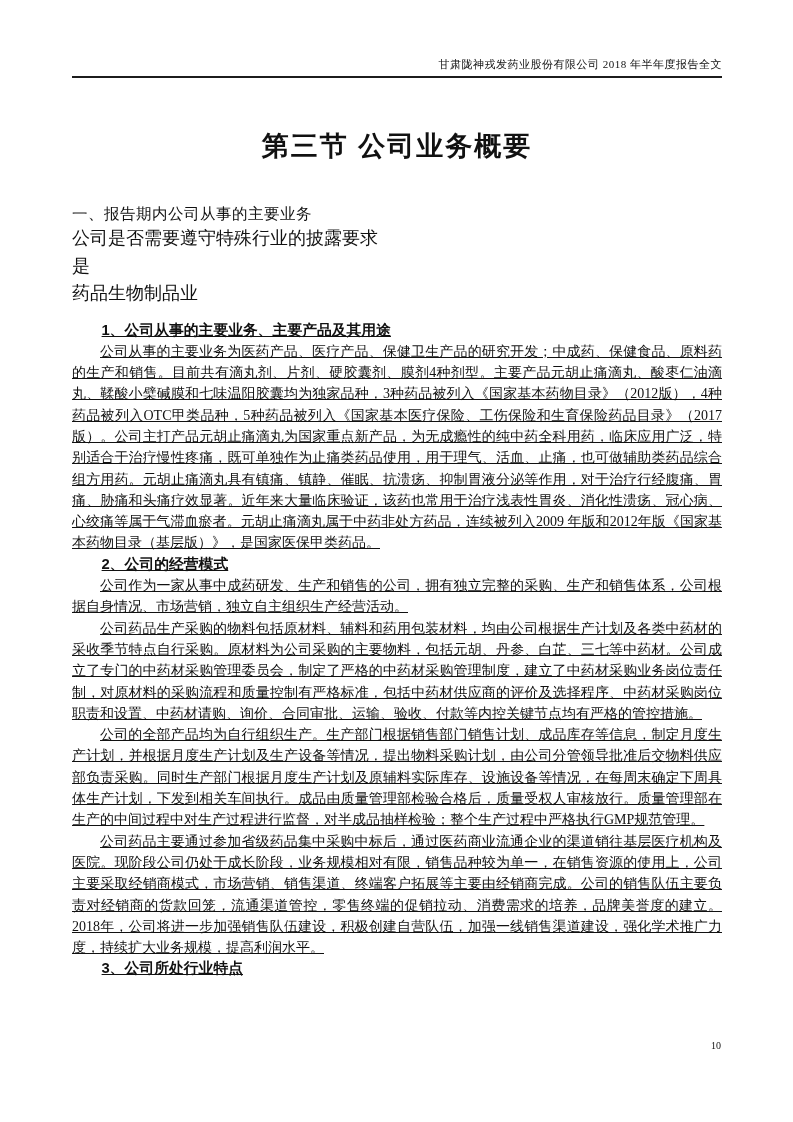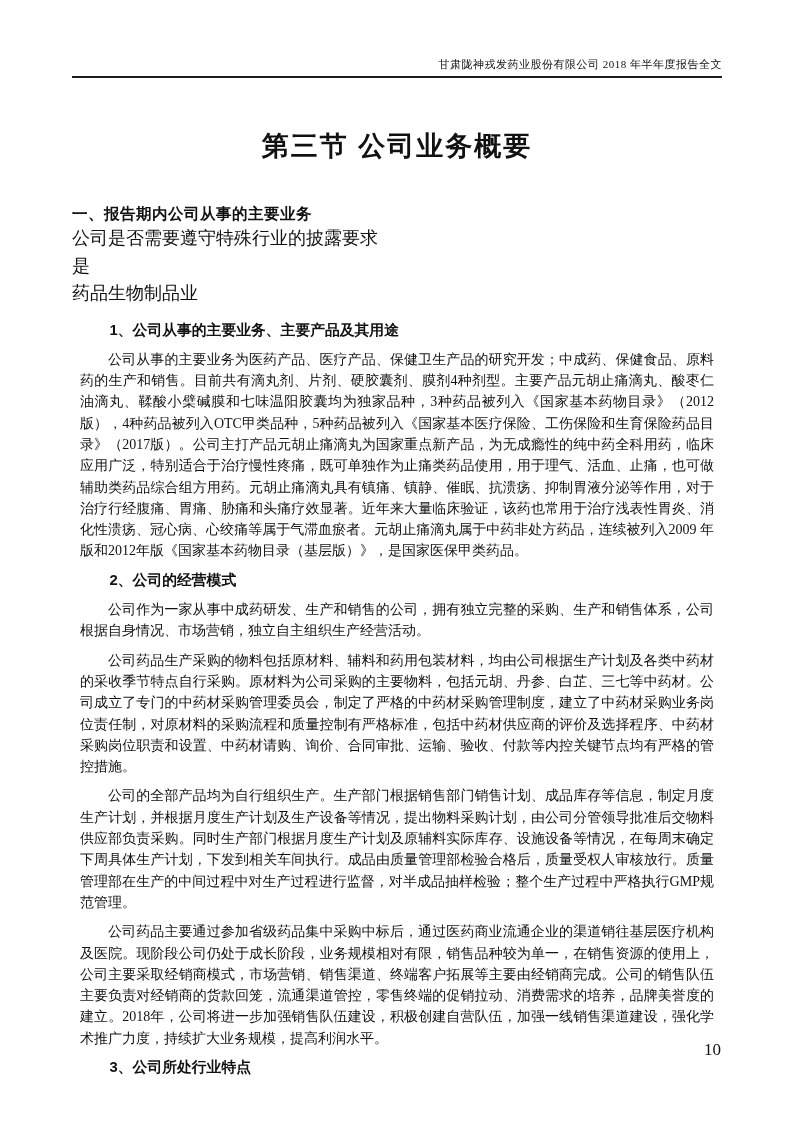--- a/index.html
+++ b/index.html
@@ -36,51 +36,52 @@
     margin: 50px 0 0 0;
     text-align: center;
     font-size: 27px;
     font-weight: bold;
     letter-spacing: 2px;
     font-family: "Liberation Sans", "DejaVu Sans", sans-serif;
   }
   .heading-1 {
     margin: 40px 0 0 0;
     font-size: 15.5px;
-    font-weight: bold;
+    font-weight: normal;
     letter-spacing: 0.5px;
     font-family: "Liberation Sans", "DejaVu Sans", sans-serif;
   }
   .meta {
     font-size: 18px;
   }
   .meta-line {
     line-height: 27.5px;
   }
   .body-blocks {
     margin-top: 12px;
     font-size: 14px;
     line-height: 21.3px;
     text-align: justify;
   }
   .body-blocks p {
-    margin: 8px;
+    margin: 0;
     text-indent: 2em;
+    text-decoration: underline;
   }
   .body-blocks p.subheading {
     font-weight: bold;
     font-size: 14.8px;
     font-family: "Liberation Sans", "DejaVu Sans", sans-serif;
     text-align: left;
   }
   .page-number {
     position: absolute;
     top: 1040px;
     right: 72px;
-    font-size: 17px;
+    font-size: 10px;
   }
 </style>
 </head>
 <body>
 
 <div class="page">
   <div class="content">
 
     <div class="header-text">甘肃陇神戎发药业股份有限公司 2018 年半年度报告全文</div>
     <div class="header-rule"></div>

